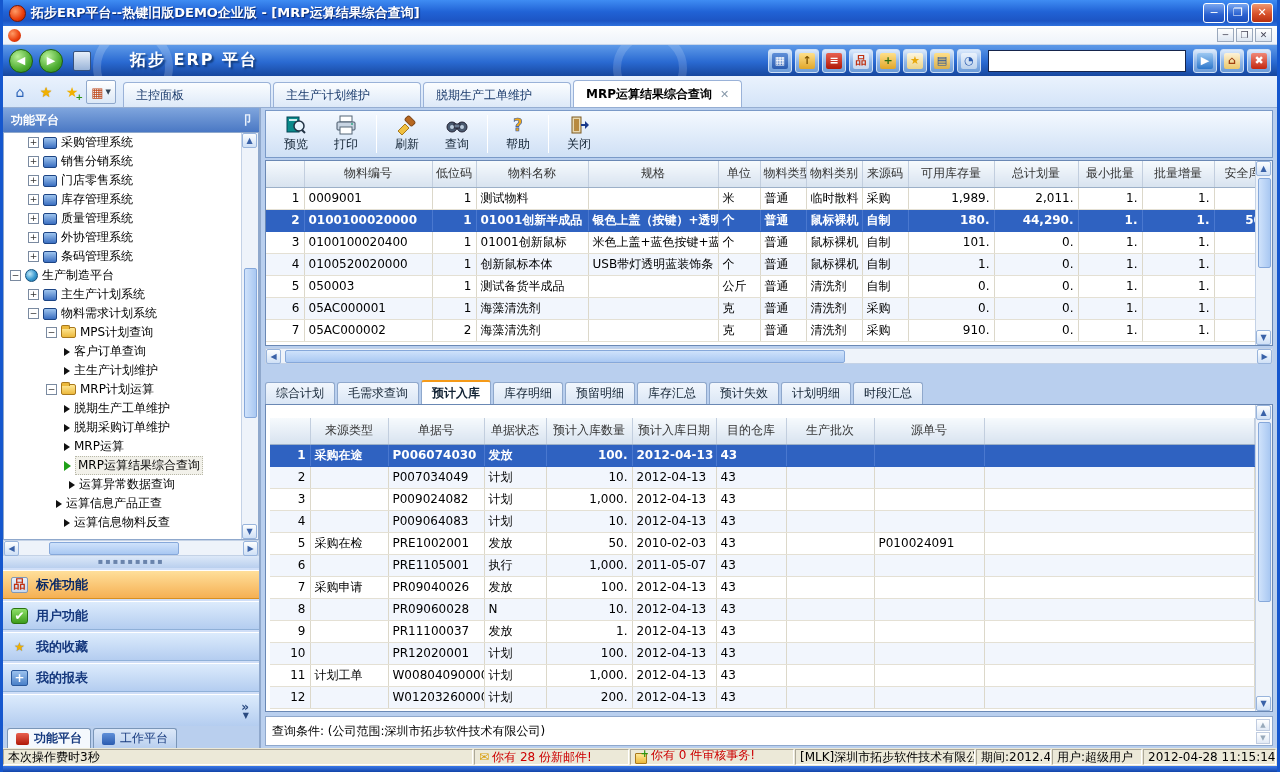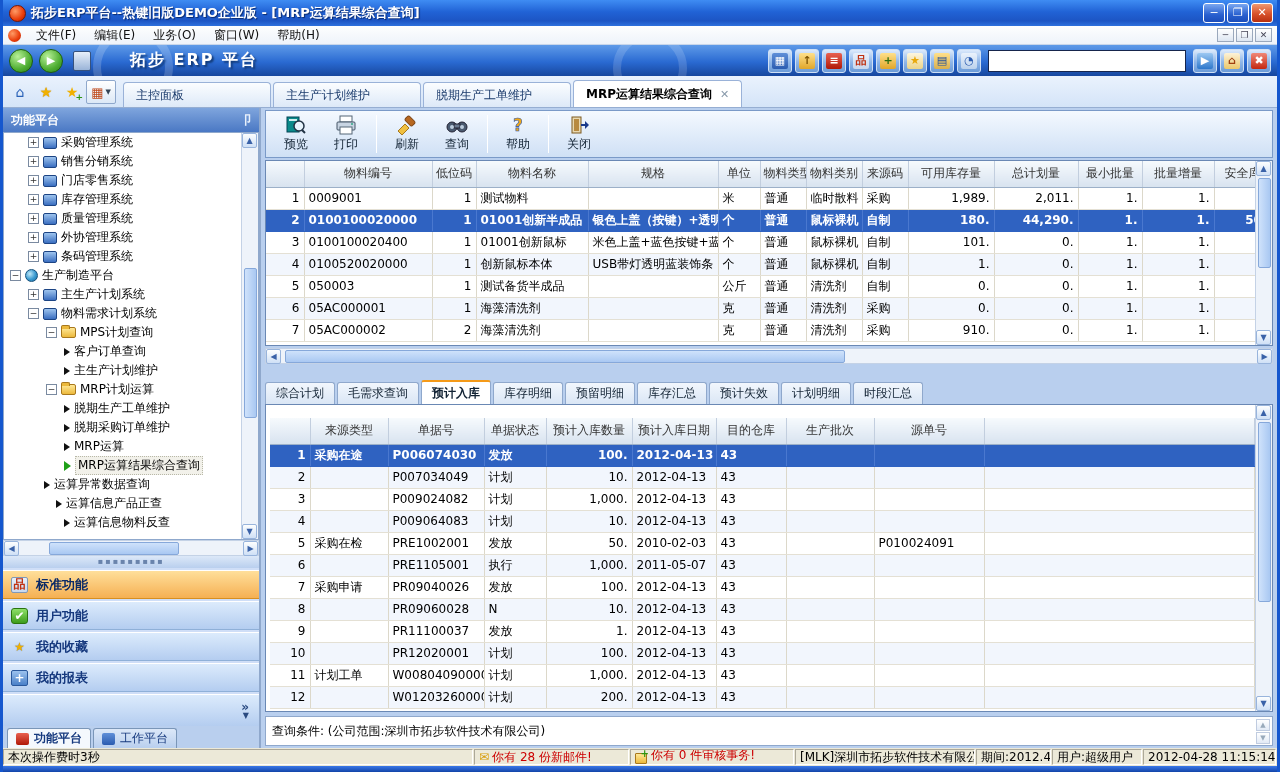--- a/index.html
+++ b/index.html
@@ -147,27 +147,20 @@
     <span class="title-text">拓步ERP平台--热键旧版DEMO企业版 - [MRP运算结果综合查询]</span>
     <span class="win-btns">
       <span class="win-btn">─</span>
       <span class="win-btn">❐</span>
       <span class="win-btn close">✕</span>
     </span>
   </div>
 
   <div class="menubar">
     <span class="menu-logo"></span>
-    <span id="menu-items" style="display:flex;">
-        <span class="menu-item">文件(F)</span>
-        <span class="menu-item">编辑(E)</span>
-        <span class="menu-item">业务(O)</span>
-        <span class="menu-item">窗口(W)</span>
-        <span class="menu-item">帮助(H)</span>
-      </span>
     <span class="mdi-btns">
       <span class="mdi-btn">─</span>
       <span class="mdi-btn">❐</span>
       <span class="mdi-btn">✕</span>
     </span>
   </div>
 
   <div class="banner">
     <span class="nav-round">◀</span>
     <span class="nav-round">▶</span>
@@ -319,21 +312,21 @@
               <span class="lbl">脱期采购订单维护</span>
             </div>
             <div class="tree-row" style="padding-left: 60px;">
               <span class="ti ti-arrow"></span>
               <span class="lbl">MRP运算</span>
             </div>
             <div class="tree-row sel" style="padding-left: 60px;">
               <span class="ti ti-arrow-green"></span>
               <span class="lbl">MRP运算结果综合查询</span>
             </div>
-            <div class="tree-row" style="padding-left: 40px;">
+            <div class="tree-row" style="padding-left: 65px;">
               <span class="ti ti-arrow"></span>
               <span class="lbl">运算异常数据查询</span>
             </div>
             <div class="tree-row" style="padding-left: 52px;">
               <span class="ti ti-arrow"></span>
               <span class="lbl">运算信息产品正查</span>
             </div>
             <div class="tree-row" style="padding-left: 60px;">
               <span class="ti ti-arrow"></span>
               <span class="lbl">运算信息物料反查</span>

